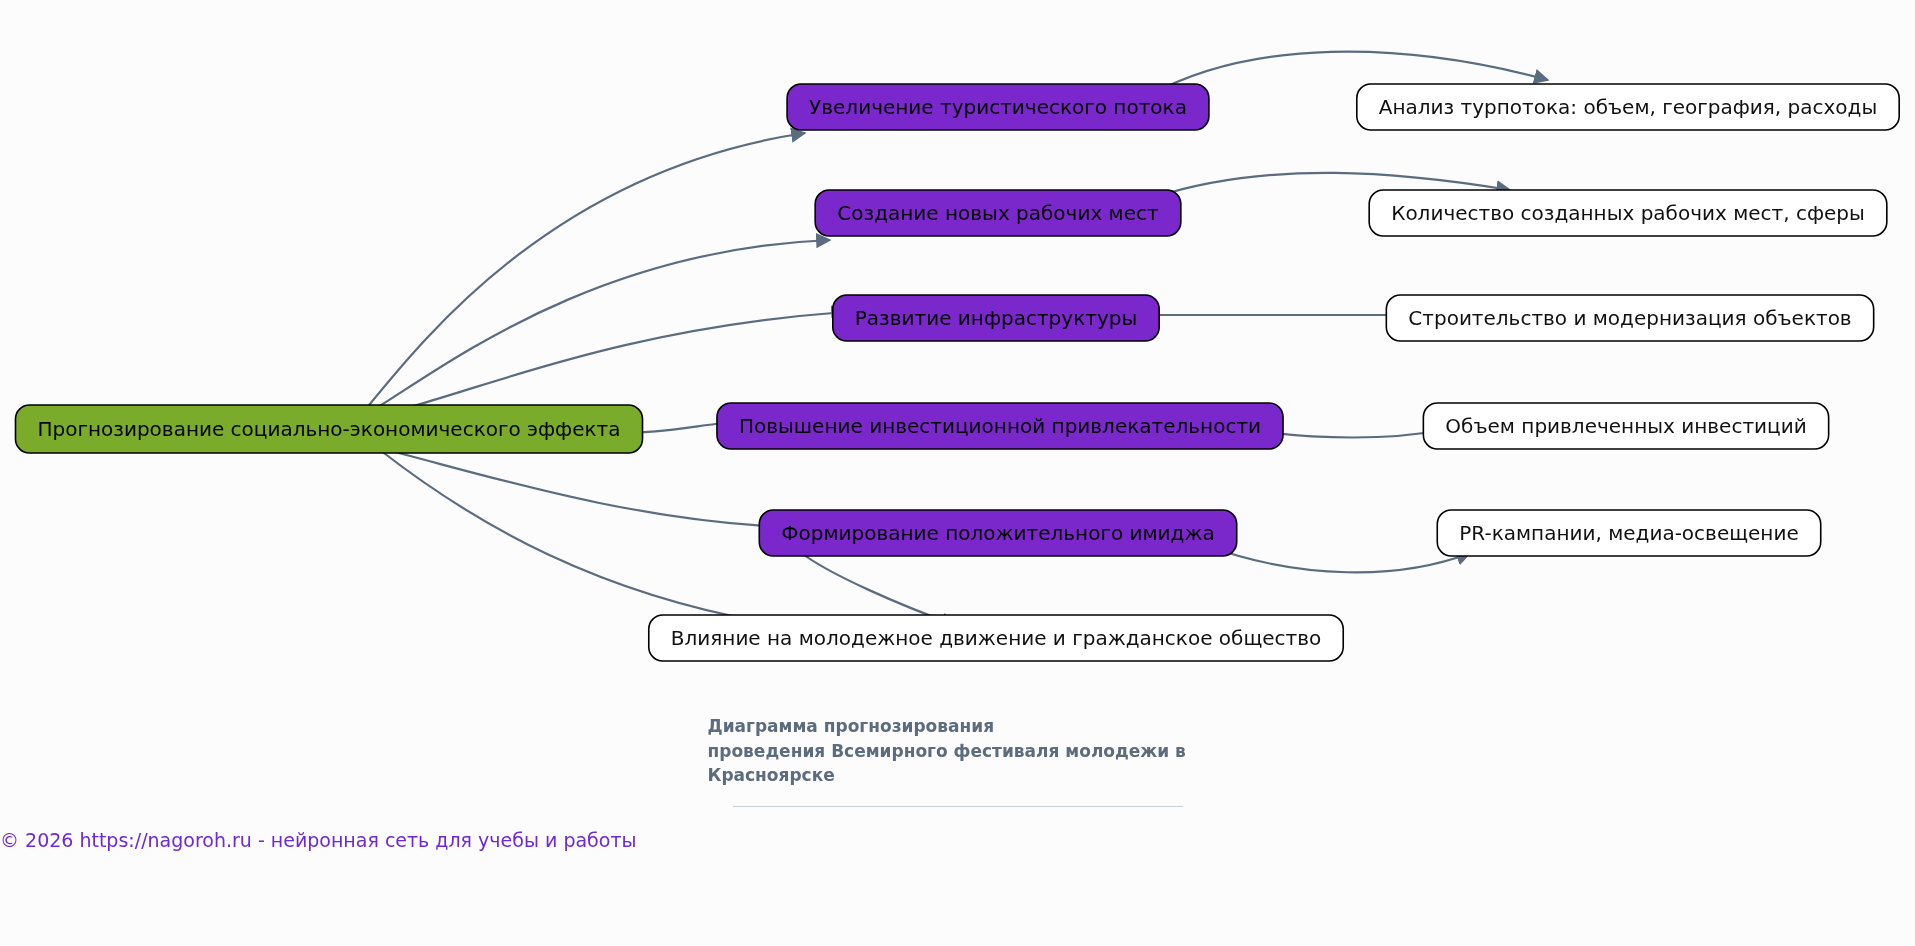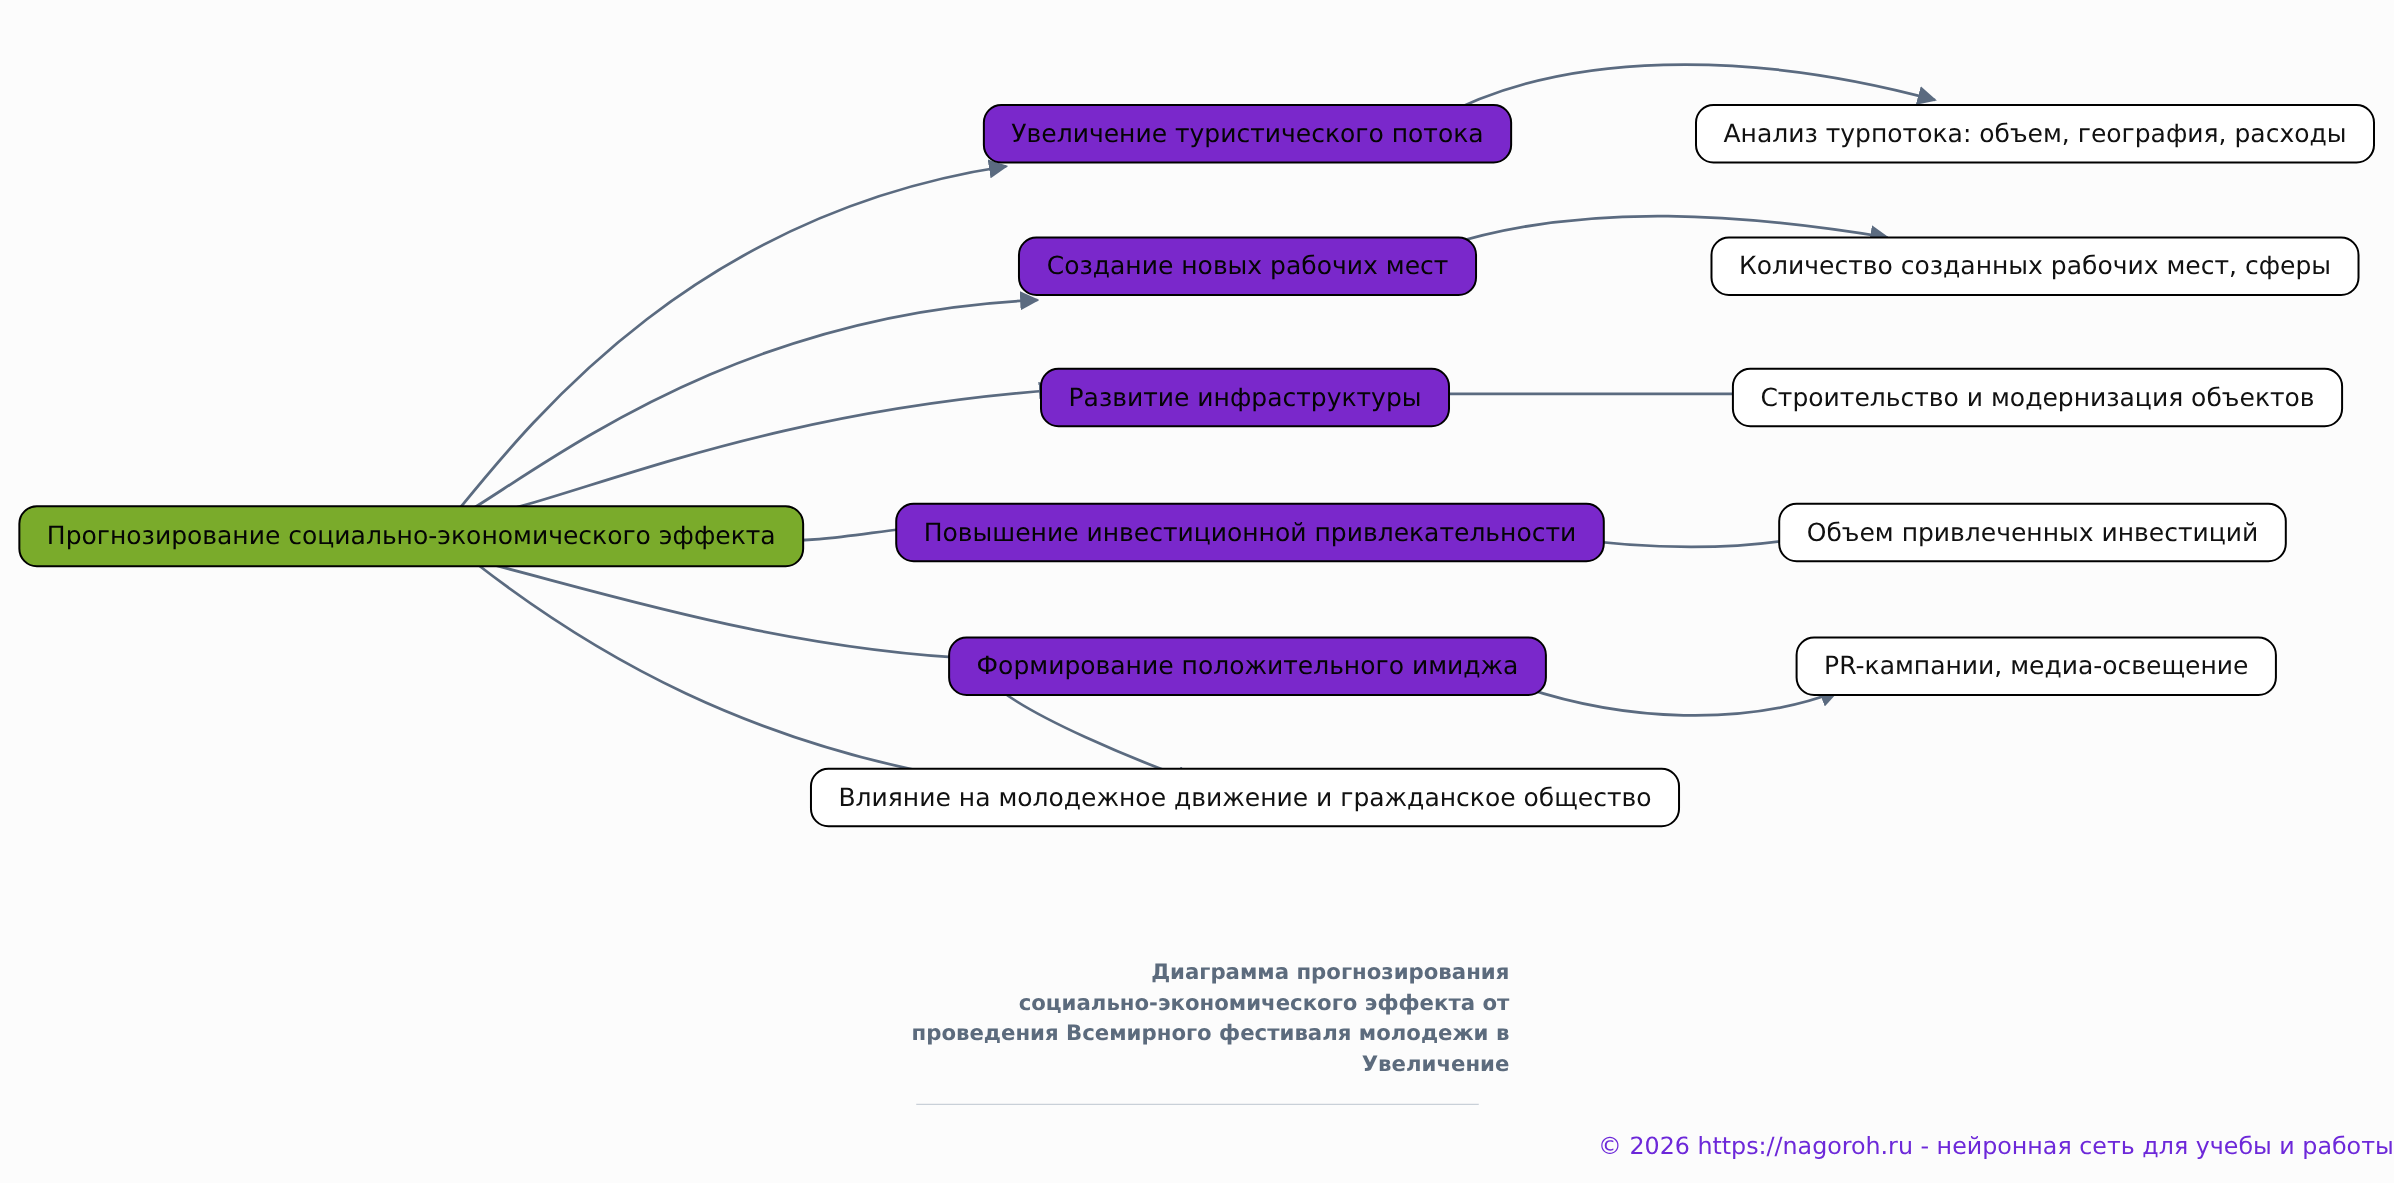--- a/index.html
+++ b/index.html
@@ -23,22 +23,22 @@
     fill:#111111;
     dominant-baseline:middle;
     text-anchor:middle;
     paint-order:stroke;
   }
   .node-label.on-dark{fill:#050505;}
 
   .caption-block{
     position:absolute;
     left:0;right:0;
-    top:766px;
-    text-align:right;
+    top:714px;
+    text-align:left;
   }
   .caption-title{
     font-family:"DejaVu Sans", sans-serif;
     font-size:17px;
     font-weight:bold;
     line-height:1.45;
     color:#5c6b7d;
     width:500px;
     margin:0 auto;
   }
@@ -140,21 +140,20 @@
 
     <g>
       <rect class="node-shape node-leaf" x="648.7734375" y="615" width="694.453125" height="46" rx="14" ry="14"></rect>
       <text class="node-label" x="996" y="639">Влияние на молодежное движение и гражданское общество</text>
     </g>
   </svg>
 
   <div class="caption-block">
     <div class="caption-title">
       <div>Диаграмма прогнозирования</div>
-      <div>социально-экономического эффекта от</div>
       <div>проведения Всемирного фестиваля молодежи в</div>
-      <div>Увеличение</div>
+      <div>Красноярске</div>
     </div>
     <div class="caption-rule"></div>
     <div class="caption-credit">© 2026 https://nagoroh.ru - нейронная сеть для учебы и работы</div>
   </div>
 
 </div>
 
 </body></html>

